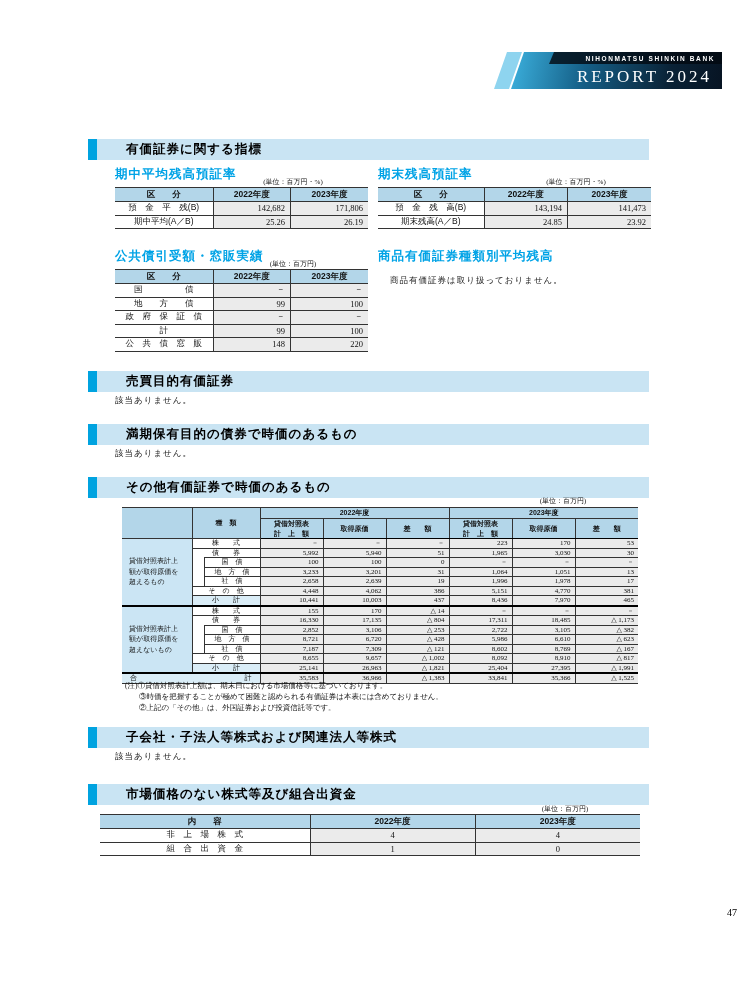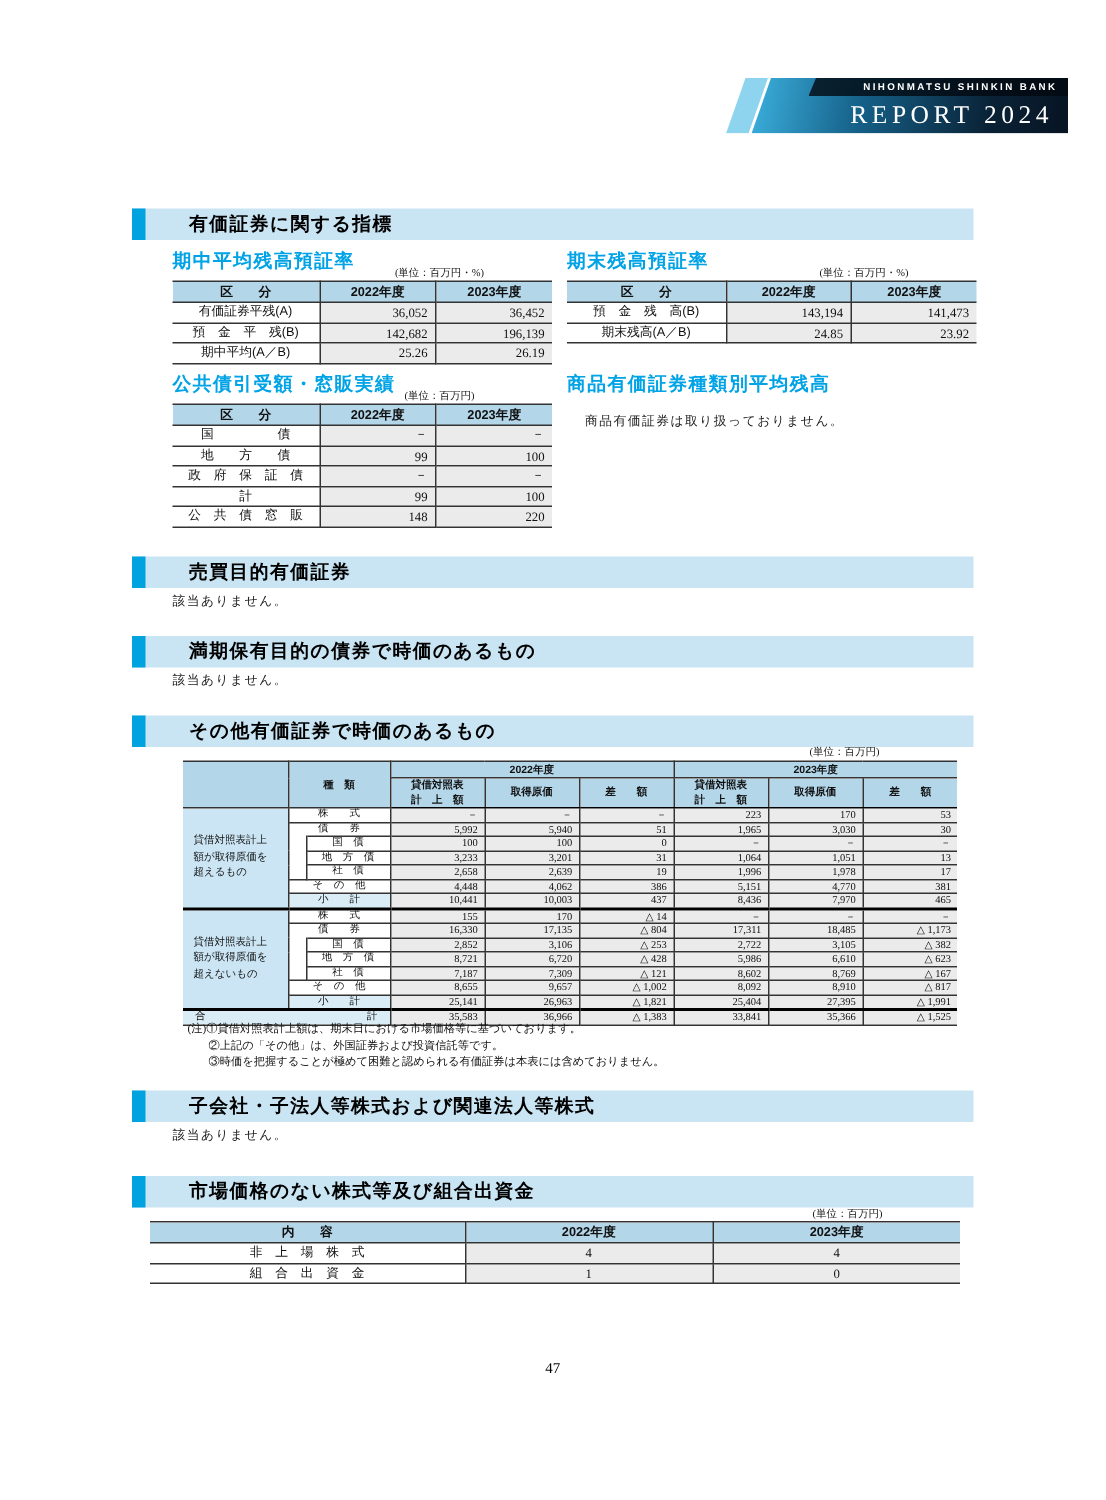--- a/index.html
+++ b/index.html
@@ -6,21 +6,21 @@
     --accent:#00a3e0; --band:#c9e4f3; --thead:#b3d6e9;
     --numbg:#ebebeb; --groupbg:#cbe5f4; --subbg:#daedf7;
     --line:#333; --thick:#000;
   }
   *{box-sizing:border-box;}
   html,body{margin:0;padding:0;}
   body{width:737px;height:1000px;background:#fff;position:relative;
        font-family:"Liberation Sans",sans-serif;color:#111;overflow:hidden;}
 
   
-  .banner{position:absolute;top:52px;left:484px;width:228px;height:37px;text-align:center;}
+  .banner{position:absolute;top:52px;left:494px;width:228px;height:37px;text-align:center;}
   .banner-slash{position:absolute;left:0;top:0;width:28px;height:100%;
     background:#8ed4ef;clip-path:polygon(13px 0,28px 0,15px 100%,0 100%);}
   .banner-main{position:absolute;left:17px;top:0;right:0;height:100%;
     background:linear-gradient(100deg,#3cb1de 0%,#156088 35%,#0a2236 75%,#071423 100%);
     clip-path:polygon(13px 0,100% 0,100% 100%,0 100%);}
   .banner-strip{position:absolute;top:0;right:0;left:38px;height:12px;
     background:rgba(3,9,16,.8);clip-path:polygon(5px 0,100% 0,100% 100%,0 100%);
     display:flex;align-items:center;justify-content:flex-end;padding-right:7px;}
   .bank-name{font-size:6.5px;font-weight:bold;letter-spacing:1.6px;color:#fff;white-space:nowrap;}
   .report-title{position:absolute;bottom:2px;right:10px;color:#fff;
@@ -77,21 +77,21 @@
   .big .ysep{border-left:1.6px solid var(--thick) !important;}
   .big td.total-cell{background:var(--subbg);}
   .total-flex{display:flex;justify-content:space-between;padding:0 8px;}
 
   
   .footnotes{position:absolute;left:125px;top:681px;width:500px;
     font-family:"Liberation Serif",serif;font-size:7.5px;line-height:1.45;color:#111;}
   .footnotes p{margin:0;}
   .footnotes p.ind{padding-left:14px;}
 
-  .page-num{position:absolute;top:907px;left:0;width:737px;text-align:center;
+  .page-num{position:absolute;top:907px;left:0;width:737px;text-align:right;
     font-family:"Liberation Serif",serif;font-size:10px;color:#000;}
 </style>
 </head>
 <body>
 
 <div class="banner">
   <div class="banner-slash"></div>
   <div class="banner-main">
     <div class="banner-strip">
       <span class="bank-name">NIHONMATSU SHINKIN BANK</span>
@@ -115,28 +115,23 @@
     </colgroup>
   <thead>
       <tr>
     <th>区　　分</th>
     <th>2022年度</th>
     <th>2023年度</th>
   </tr>
     </thead>
   <tbody>
       <tr>
-        <td class="lbl">有価証券平残(A)</td>
-        <td class="num">36,052</td>
-        <td class="num">36,452</td>
-      </tr>
-      <tr>
         <td class="lbl">預　金　平　残(B)</td>
         <td class="num">142,682</td>
-        <td class="num">196,139</td>
+        <td class="num">171,806</td>
       </tr>
       <tr>
         <td class="lbl">期中平均(A／B)</td>
         <td class="num">25.26</td>
         <td class="num">26.19</td>
       </tr>
     </tbody>
 </table>
 
 <div class="sub" style="top:166px;left:378px;">期末残高預証率</div>
@@ -404,22 +399,22 @@
         <td class="num">△ 1,383</td>
         <td class="num ysep">33,841</td>
         <td class="num">35,366</td>
         <td class="num">△ 1,525</td>
       </tr>
     </tbody>
 </table>
 
 <div class="footnotes">
   <p>(注)①貸借対照表計上額は、期末日における市場価格等に基づいております。</p>
+  <p class="ind">③時価を把握することが極めて困難と認められる有価証券は本表には含めておりません。</p>
   <p class="ind">②上記の「その他」は、外国証券および投資信託等です。</p>
-  <p class="ind">③時価を把握することが極めて困難と認められる有価証券は本表には含めておりません。</p>
 </div>
 
 <div class="band" style="top:727px;">
   <div class="bar"></div>
   <div class="t">子会社・子法人等株式および関連法人等株式</div>
 </div>
 <div class="note" style="top:751px;left:115px;">該当ありません。</div>
 
 <div class="band" style="top:784px;">
   <div class="bar"></div>

